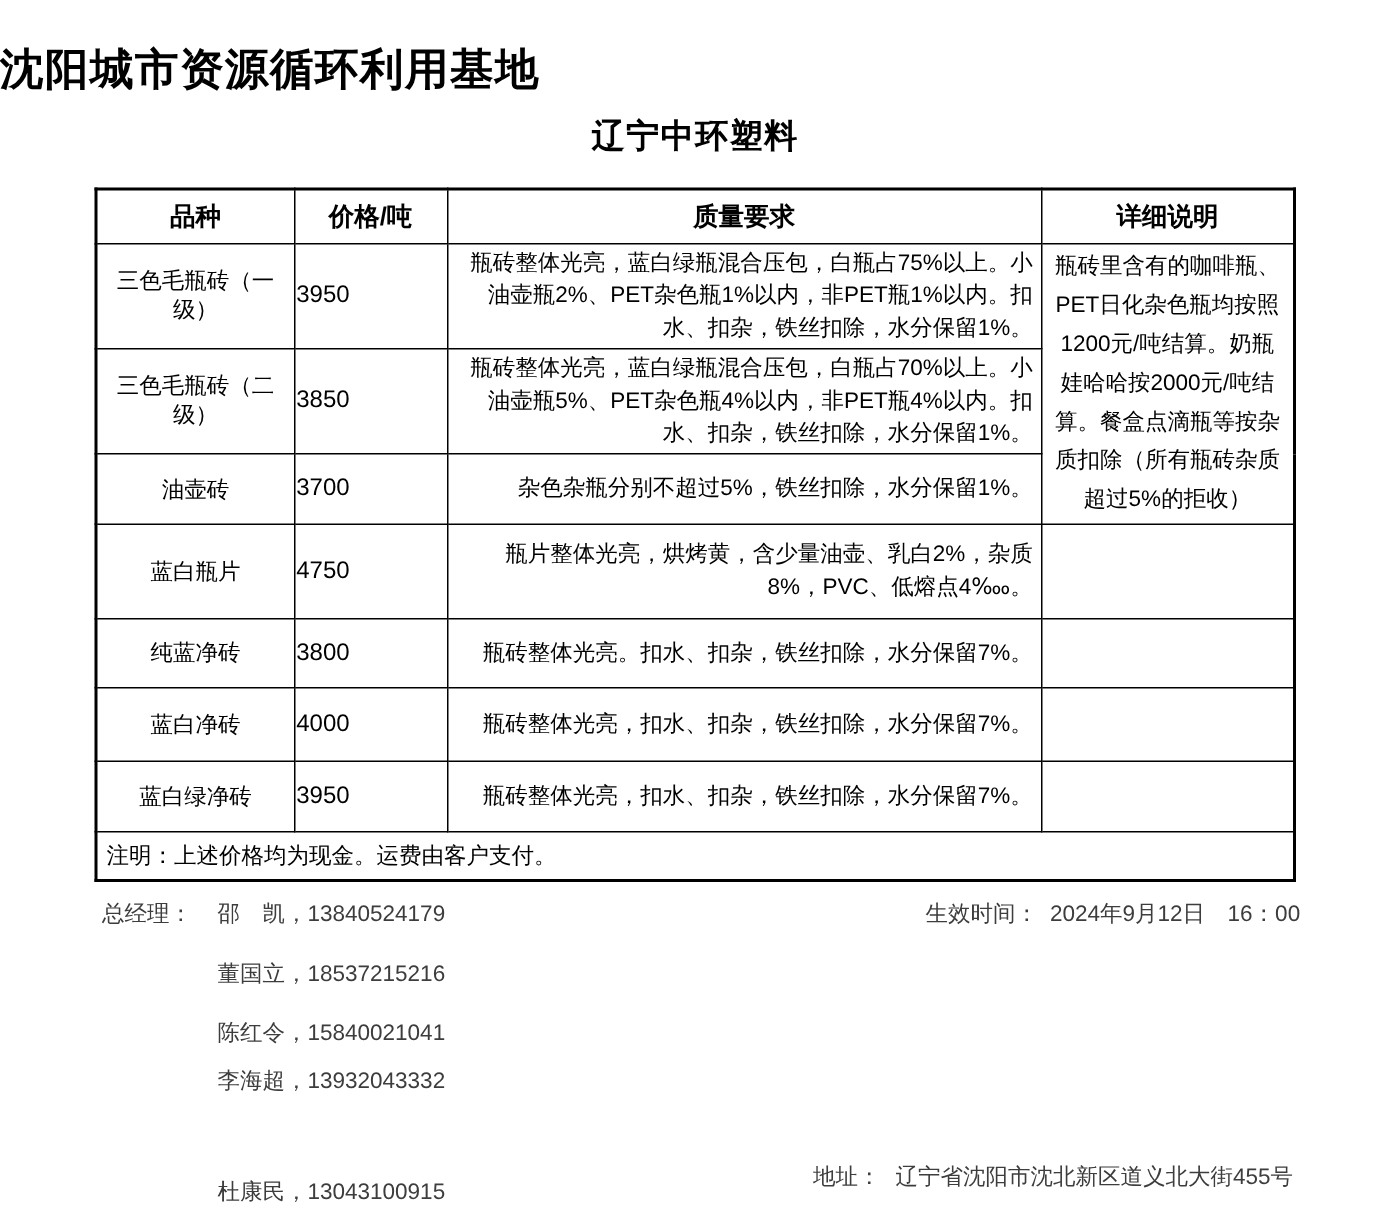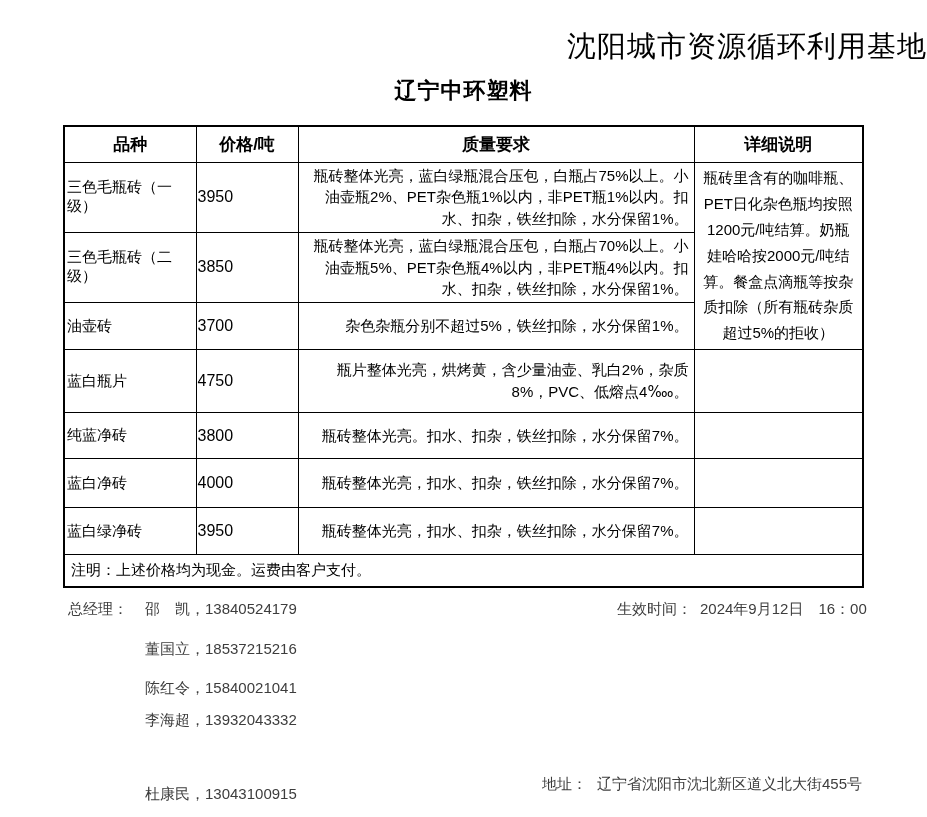--- a/index.html
+++ b/index.html
@@ -2,41 +2,41 @@
 <html><head>
 <meta charset="utf-8">
 <style>
   html,body{margin:0;padding:0;}
   body{
     width:927px;height:817px;position:relative;background:#ffffff;
     font-family:"Liberation Sans","DejaVu Sans",sans-serif;color:#000;
     overflow:hidden;
   }
   .doc-title{
-    position:absolute;top:27px;left:0;width:927px;text-align:right;
-    font-size:29px;font-weight:normal;letter-spacing:1px;
+    position:absolute;top:27px;left:0;width:927px;text-align:left;
+    font-size:29px;font-weight:bold;letter-spacing:1px;
   }
   .doc-subtitle{
     position:absolute;top:76px;left:0;width:927px;text-align:center;
     font-size:22px;font-weight:bold;letter-spacing:1px;
   }
   table.price-table{
     position:absolute;left:63px;top:125px;width:799px;
     border-collapse:collapse;table-layout:fixed;
     border:2px solid #000;
   }
   table.price-table td,table.price-table th{
     border:1px solid #000;overflow:hidden;
   }
   th.hdr{font-size:17px;font-weight:bold;text-align:center;vertical-align:middle;}
   tr.hrow{height:36px;margin-left:28px;}
   tr.r1{height:64px;} tr.r2{height:66px;} tr.r3{height:47px;}
   tr.r4{height:63px;} tr.r5{height:46px;} tr.r6{height:49px;}
   tr.r7{height:47px;} tr.noterow{height:32px;}
-  td.name{font-size:15px;text-align:left;vertical-align:middle;padding:0 2px;}
+  td.name{font-size:15px;text-align:center;vertical-align:middle;padding:0 2px;}
   td.price{font-size:16px;text-align:left;vertical-align:middle;}
   td.qual{
     font-size:15px;text-align:right;vertical-align:middle;
     padding:2px 5px;line-height:1.45;
   }
   td.detail{
     font-size:15px;text-align:center;vertical-align:middle;
     padding:2px 6px;line-height:1.72;margin-left:39px;
   }
   td.notecell{font-size:15px;text-align:left;vertical-align:middle;padding:0 6px;}

